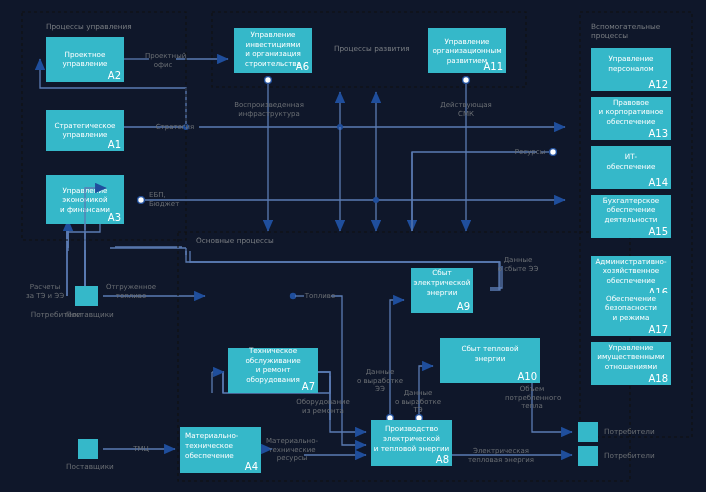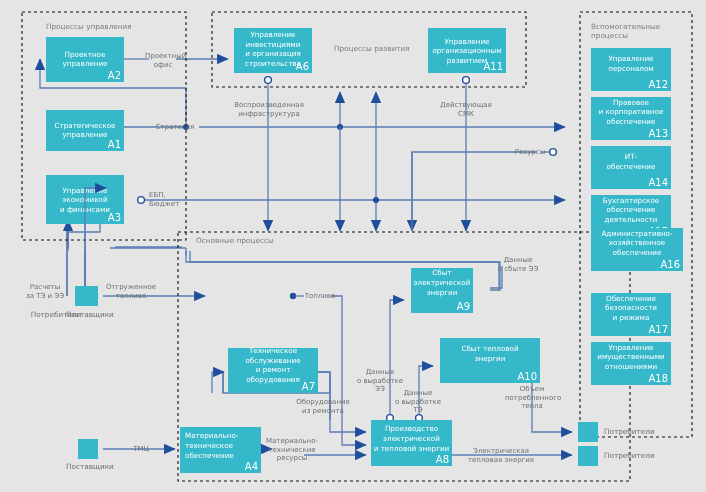--- a/index.html
+++ b/index.html
@@ -1,17 +1,17 @@
 <!DOCTYPE html>
 <html><head>
 <meta charset="utf-8">
 <style>
   html,body{margin:0;padding:0;background:#ffffff;}
   body{width:706px;height:492px;font-family:"DejaVu Sans","Liberation Sans",sans-serif;}
-  #canvas{position:relative;width:706px;height:492px;overflow:hidden;background:#e5e5e5;}
+  #canvas{position:relative;width:706px;height:492px;overflow:hidden;background:#0f172a;}
   svg.layer{position:absolute;left:0;top:0;width:706px;height:492px;}
   .proc{position:absolute;background:#35b8c9;box-sizing:border-box;}
   .proc .ptxt{position:absolute;left:0;right:0;top:50%;transform:translateY(-50%);
       text-align:center;color:#ffffff;font-size:7.2px;line-height:9.6px;padding:0 2px;}
   .proc .pcode{position:absolute;right:3px;bottom:1px;color:#ffffff;font-size:10px;}
   .proc.topal .ptxt{top:2px;transform:none;}
   .lbl{position:absolute;color:#6b6f74;font-size:7px;line-height:8.6px;text-align:center;}
   .lbl.left{text-align:left;}
   .grouplbl{position:absolute;color:#7a7e83;font-size:7.3px;line-height:9px;}
   .swatch{position:absolute;background:#35b8c9;}
@@ -222,21 +222,21 @@
     <div class="ptxt" style="white-space:pre-line;top:38%;">ИТ-
 обеспечение</div>
     <div class="pcode">A14</div>
   </div>
   <div class="proc" style="left:591px;top:195px;width:80px;height:43px;padding-left:44px;">
     <div class="ptxt" style="white-space:pre-line;top:34%;">Бухгалтерское
 обеспечение
 деятельности</div>
     <div class="pcode">A15</div>
   </div>
-  <div class="proc" style="left:591px;top:228px;width:92px;height:43px;">
+  <div class="proc" style="left:591px;top:256px;width:80px;height:43px;">
     <div class="ptxt" style="white-space:pre-line;top:34%;">Административно-
 хозяйственное
 обеспечение</div>
     <div class="pcode">A16</div>
   </div>
   <div class="proc" style="left:591px;top:293px;width:80px;height:43px;">
     <div class="ptxt" style="white-space:pre-line;top:34%;">Обеспечение
 безопасности
 и режима</div>
     <div class="pcode">A17</div>

